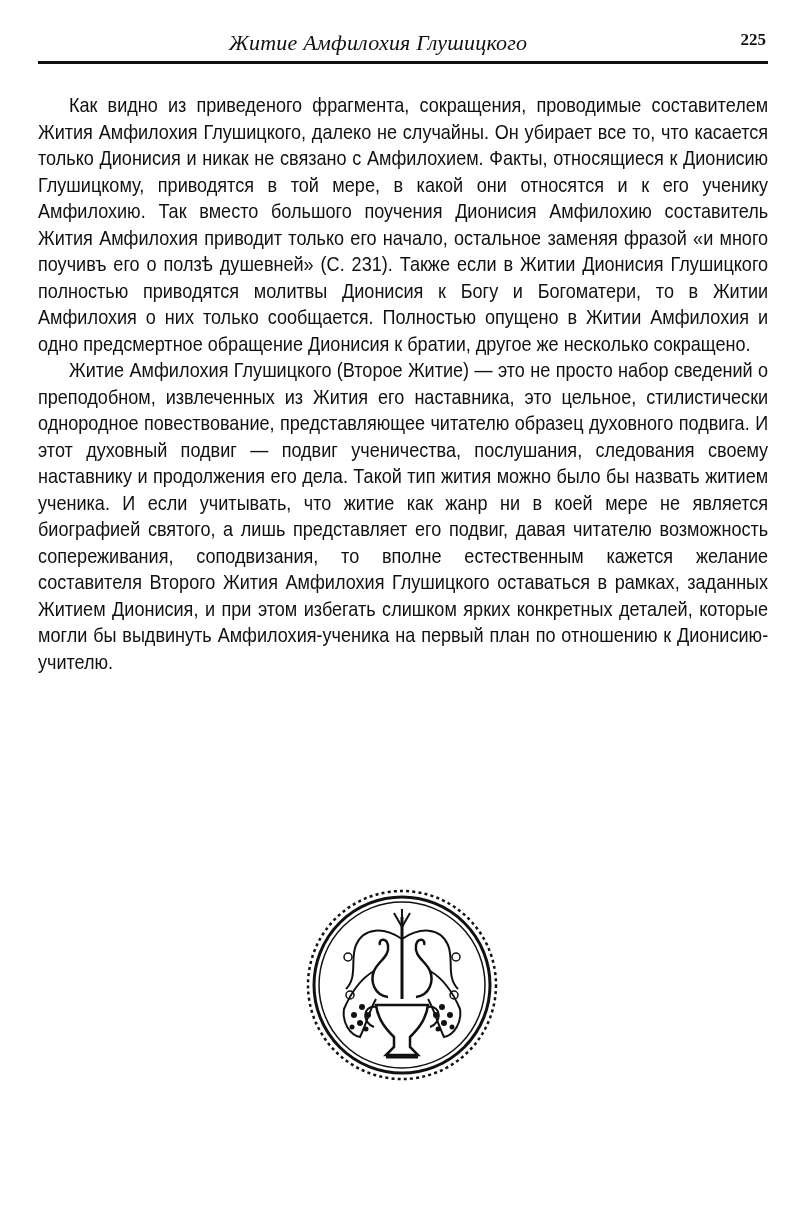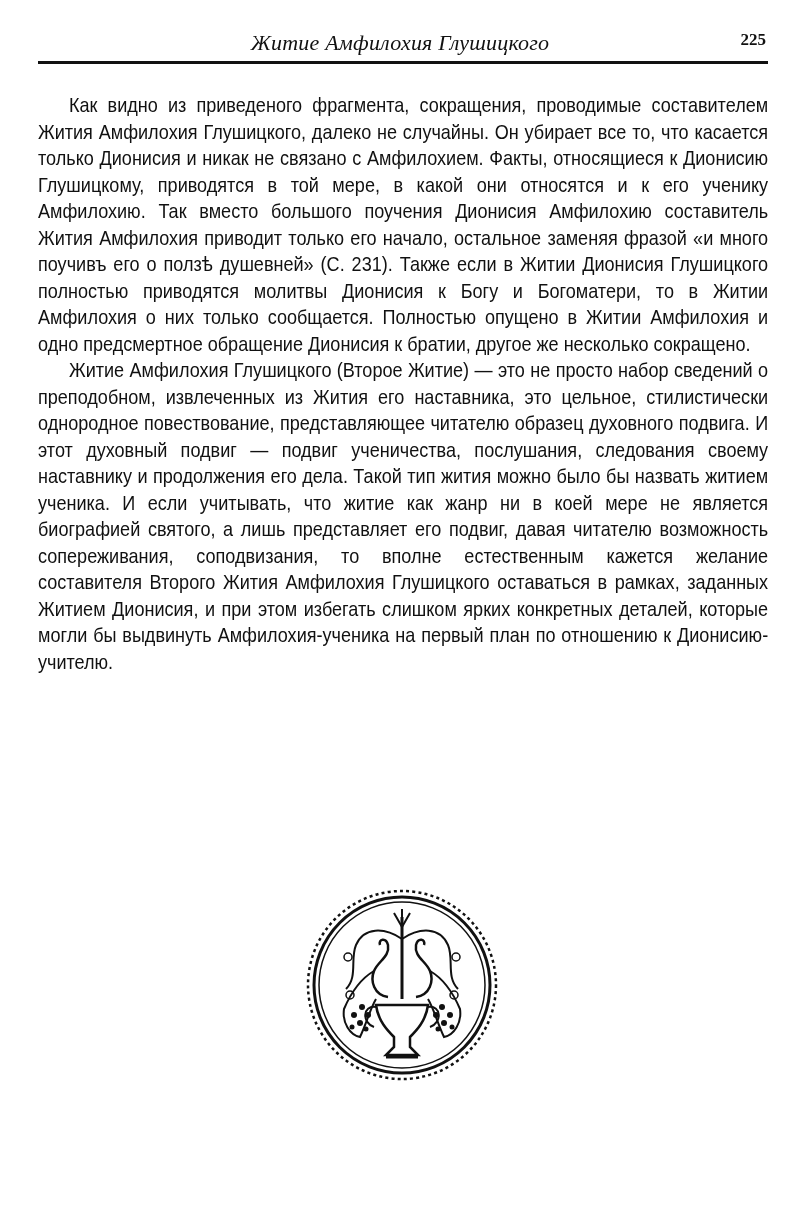--- a/index.html
+++ b/index.html
@@ -1,18 +1,18 @@
 <!DOCTYPE html>
 <html><head>
 <meta charset="utf-8">
 <style>
   html, body { margin: 0; padding: 0; background: #ffffff; }
   body { width: 809px; height: 1209px; position: relative; overflow: hidden; color: #111; }
   .header { position: absolute; left: 38px; top: 26px; width: 730px; height: 34px; }
-  .header-title { position: absolute; left: 162px; top: 4px; width: 400px; text-align: center;
+  .header-title { position: absolute; left: 140px; top: 4px; width: 400px; text-align: center;
     font-family: "Liberation Serif", serif; font-style: italic; font-size: 22px; letter-spacing: 0.2px; }
   .header-page { position: absolute; right: 2px; top: 4px; font-family: "Liberation Serif", serif;
     font-weight: bold; font-size: 17px; }
   .header-rule { position: absolute; left: 38px; top: 61px; width: 730px; height: 3px; background: #111; }
   .body-text { position: absolute; left: 38px; top: 92px; width: 730px;
     font-family: "Liberation Sans", sans-serif; font-size: 21px; line-height: 26.5px;
     transform: scaleX(0.86); transform-origin: left top; }
   .body-text p { margin: 0; text-align: justify; text-indent: 36px; width: 849px; }
   .ornament { position: absolute; left: 304px; top: 887px; width: 196px; height: 196px; }
   .footer { position: absolute; left: 37px; top: 1206px; font-family: "Liberation Serif", serif; font-size: 13px; }

